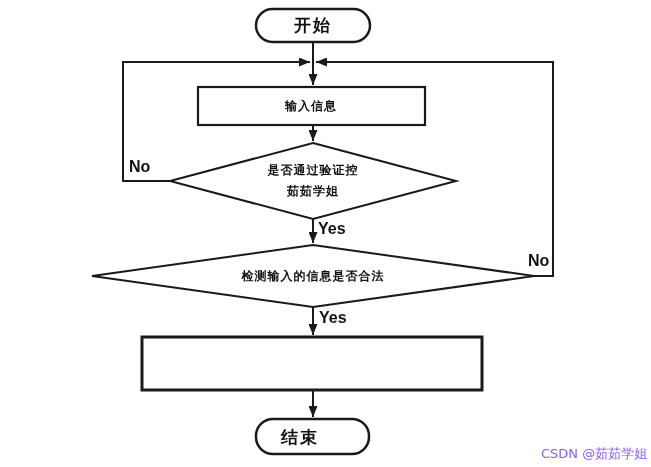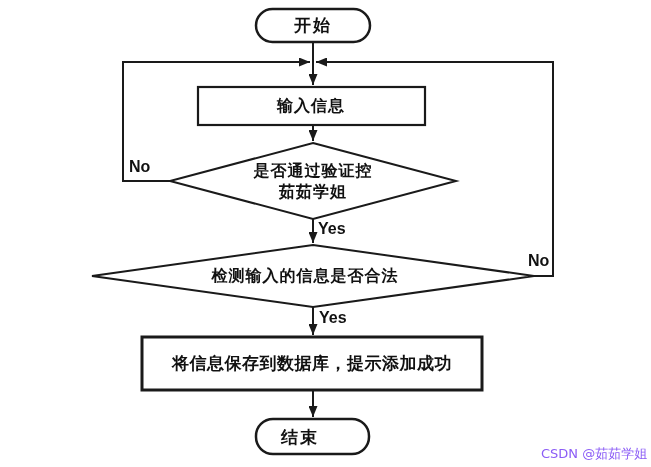--- a/index.html
+++ b/index.html
@@ -15,21 +15,21 @@
   .node-label {
     position: absolute;
     transform: translate(-50%, -50%);
     color: #111111;
     font-weight: bold;
     text-align: center;
     white-space: nowrap;
     font-family: "DejaVu Sans", sans-serif;
   }
   .lbl-lg { font-size: 17px; letter-spacing: 2px; }
-  .lbl-md { font-size: 16px; letter-spacing: 1px; }
+  .lbl-md { font-size: 12px; letter-spacing: 1px; }
   .lbl-process { font-size: 17px; letter-spacing: 0.5px; }
   .diamond-label { line-height: 21px; text-align: center; }
   .edge-label {
     position: absolute;
     color: #111111;
     font-weight: bold;
     font-size: 16px;
     font-family: Liberation Sans, sans-serif;
     white-space: nowrap;
   }
@@ -84,23 +84,22 @@
 
   <div class="node-label lbl-lg" style="left:313px; top:25px;">开始</div>
 
   <div class="node-label lbl-md" style="left:311px; top:106px;">输入信息</div>
 
   <div class="node-label lbl-md diamond-label" style="left:313px; top:181px;">
     <div>是否通过验证控</div>
     <div>茹茹学姐</div>
   </div>
 
-  <div class="node-label lbl-md" style="left:305px; top:276px;">检测输入的信息是否合法</div>
+  <div class="node-label lbl-md" style="left:313px; top:276px;">检测输入的信息是否合法</div>
 
-  <div class="node-label lbl-process" style="left:312px; top:363px;">将信息保存到数据库，提示添加成功</div>
 
   <div class="node-label lbl-lg" style="left:300px; top:437px;">结束</div>
 
   <div class="edge-label" style="left:129px; top:158px;">No</div>
 
   <div class="edge-label" style="left:318px; top:220px;">Yes</div>
 
   <div class="edge-label" style="left:528px; top:252px;">No</div>
 
   <div class="edge-label" style="left:319px; top:309px;">Yes</div>

